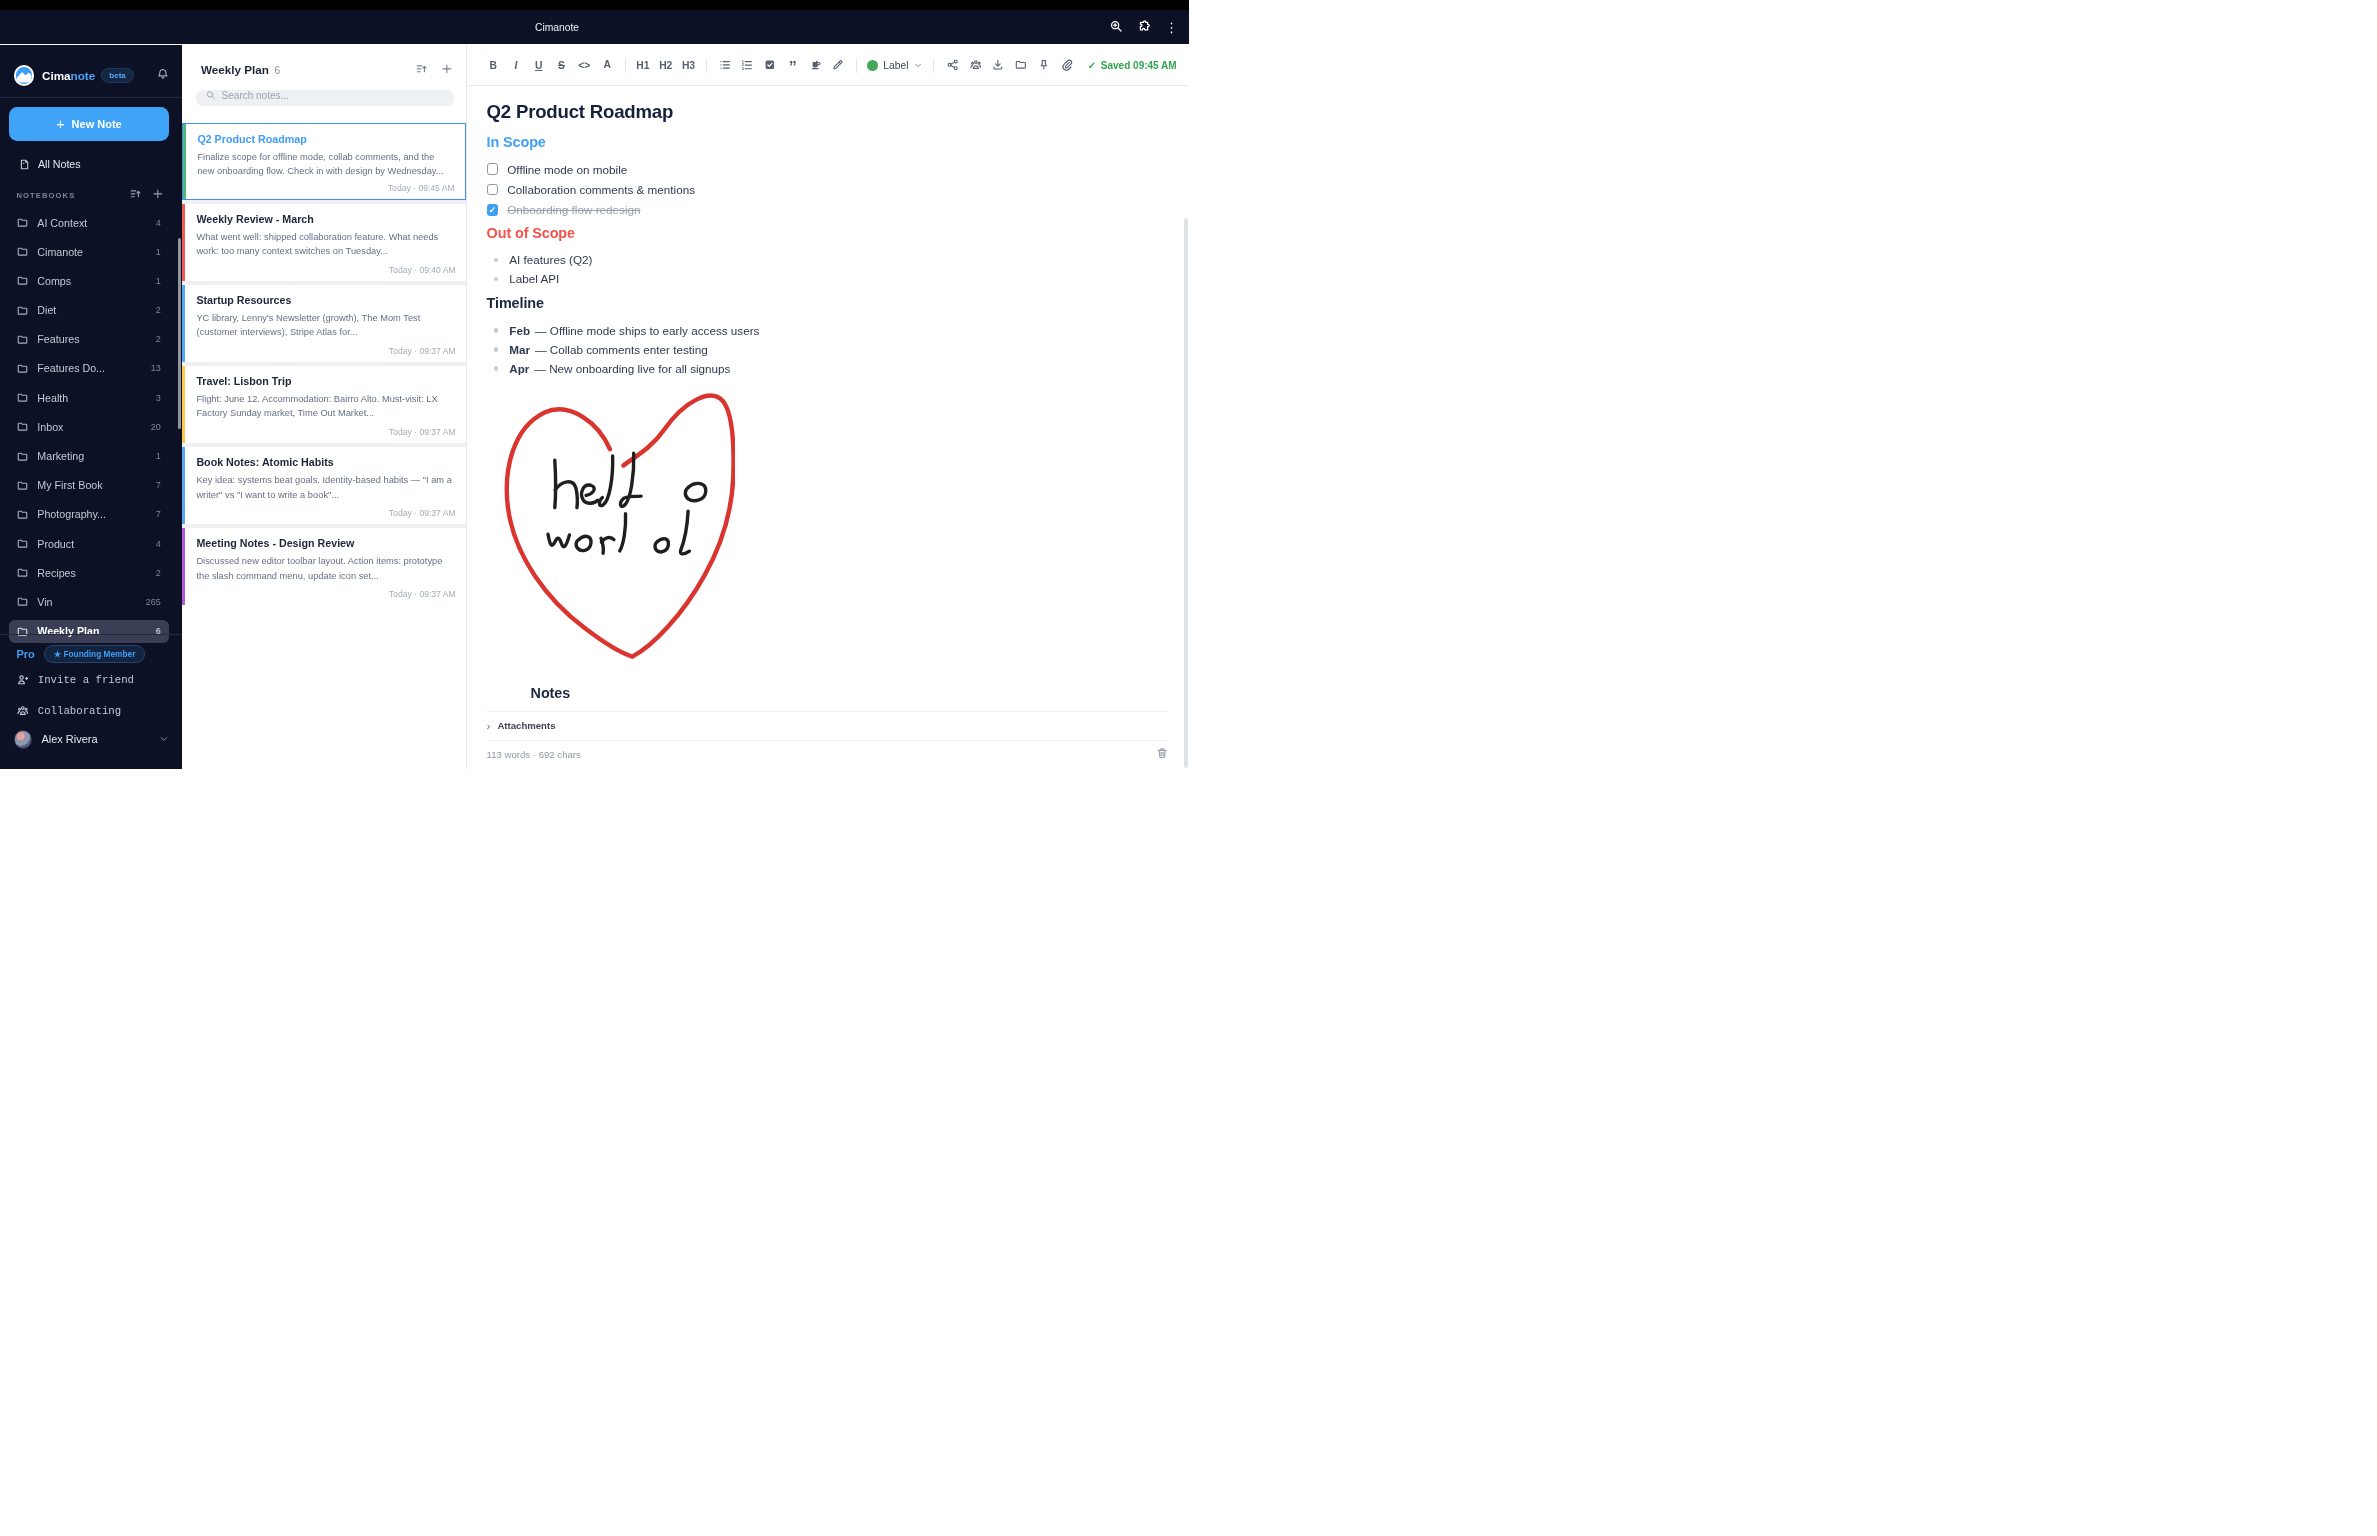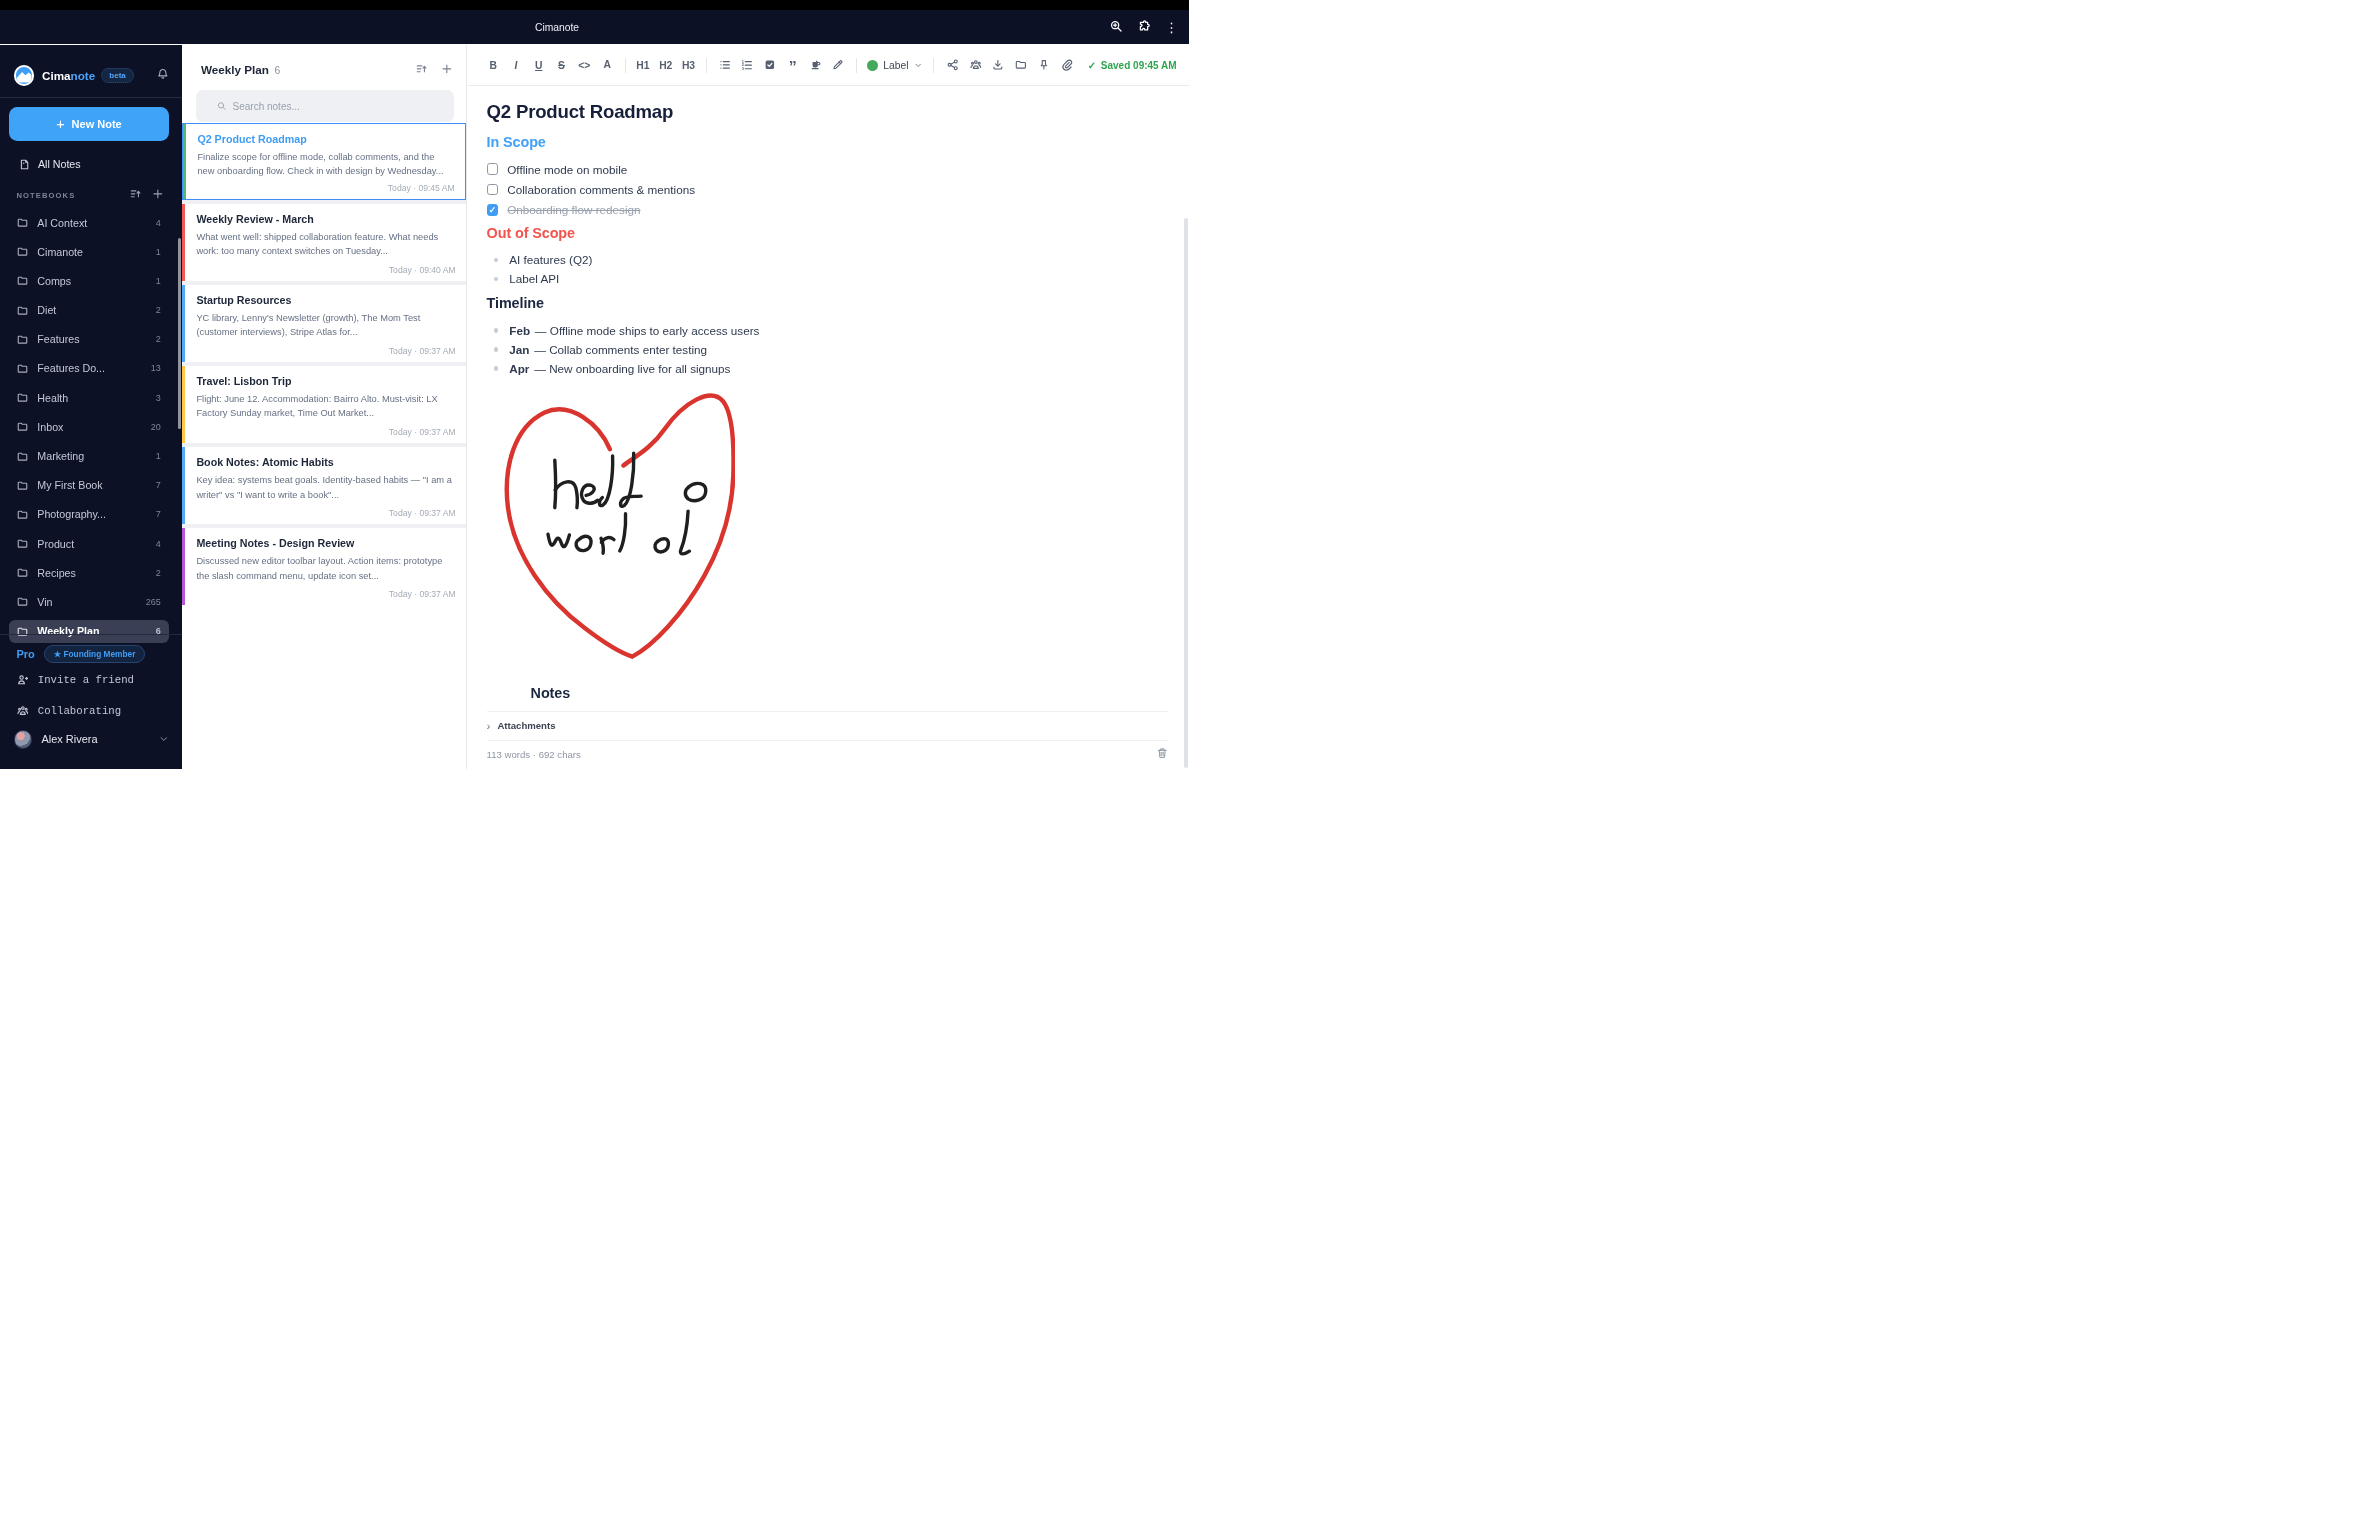--- a/index.html
+++ b/index.html
@@ -51,22 +51,22 @@
     background:radial-gradient(circle at 35% 30%, #e4a1a1 0 25%, #8f98ad 26% 60%, #55617c 61% 100%); border:0.7px solid #2a3150; }
   .user-name { color:#e4e7ee; font-size:11px; }
   .user-chev { margin-left:auto; color:#9aa1b4; }
 
   
   .notelist { position:absolute; left:182px; top:45px; width:285px; height:724px; background:#fff; border-right:0.7px solid #e6e8ec; }
   .nl-header { position:absolute; top:18px; left:19px; right:13.8px; display:flex; align-items:baseline; }
   .nl-title { font-size:11.7px; font-weight:700; color:#1d2639; }
   .nl-count { margin-left:5.5px; font-size:10.3px; color:#8a92a0; }
   .nl-icons { margin-left:auto; display:flex; gap:12.4px; color:#7b8290; align-self:center; }
-  .search { position:absolute; top:45px; left:13.8px; width:258px; height:32px; background:#eef0f3; border-radius:6.9px;
-    display:flex; align-items:center; padding:0 21px; gap:6.2px; color:#9aa2af; }
+  .search { position:absolute; top:45px; left:13.8px; width:258px; height:16px; background:#eef0f3; border-radius:6.9px;
+    display:flex; align-items:flex-start; padding:0 10px; gap:6.2px; color:#9aa2af; }
   .search input { border:0; outline:0; background:transparent; font-size:10px; color:#4a5362; width:100%;
     font-family:"Liberation Sans",sans-serif; }
   .search input::placeholder { color:#9aa2af; }
   .cards { position:absolute; top:78px; left:0; width:100%; background:#eef0f3; }
   .card { position:relative; height:77px; background:#fff; margin-bottom:4.1px; padding:9px 11px 6.9px 14.4px; cursor:pointer; }
   .card:last-child { margin-bottom:0; }
   .card .accent { position:absolute; left:0; top:0; bottom:0; width:3.4px; }
   .card.sel { border:1.4px solid #3f8ef5; }
   .card .c-title { font-size:10.7px; font-weight:700; color:#1d2639; margin-bottom:4.8px; }
   .card.sel .c-title { color:#3f9df5; }
@@ -553,21 +553,21 @@
       <span>Label API</span>
     </div>
 
     <div class="h2 dark mt10">Timeline</div>
     <div class="bullet-row">
       <span class="dot"></span>
       <span><b>Feb</b><span class="tl-rest">— Offline mode ships to early access users</span></span>
     </div>
     <div class="bullet-row">
       <span class="dot"></span>
-      <span><b>Jan</b><span class="tl-rest">— Collab comments enter testing</span></span>
+      <span><b>Mar</b><span class="tl-rest">— Collab comments enter testing</span></span>
     </div>
     <div class="bullet-row">
       <span class="dot"></span>
       <span><b>Apr</b><span class="tl-rest">— New onboarding live for all signups</span></span>
     </div>
 
     <div class="drawing">
       <span class="sr">hello world</span>
       <svg width="238" height="272" viewBox="0 0 700 800" fill="none">
         <path d="M332,180 C300,105 215,38 140,72 C50,115 18,235 32,350 C50,495 150,625 258,706 C322,755 372,782 398,790 C460,758 548,664 610,552 C668,448 692,352 695,258 C698,160 692,72 664,38 C628,-2 550,40 492,122 C452,180 400,205 372,228" stroke="#d9342e" stroke-width="13" stroke-linecap="round" style="stroke: rgb(217, 52, 46);"></path>

